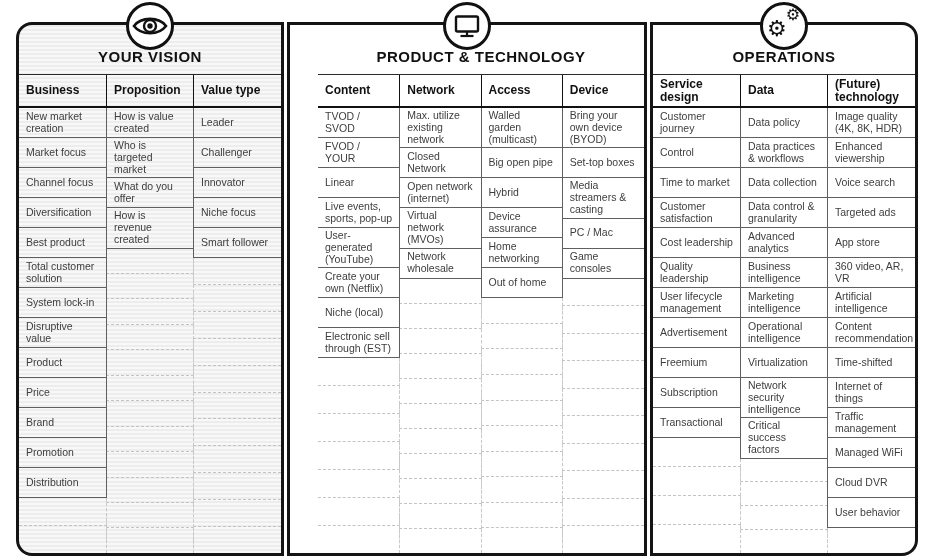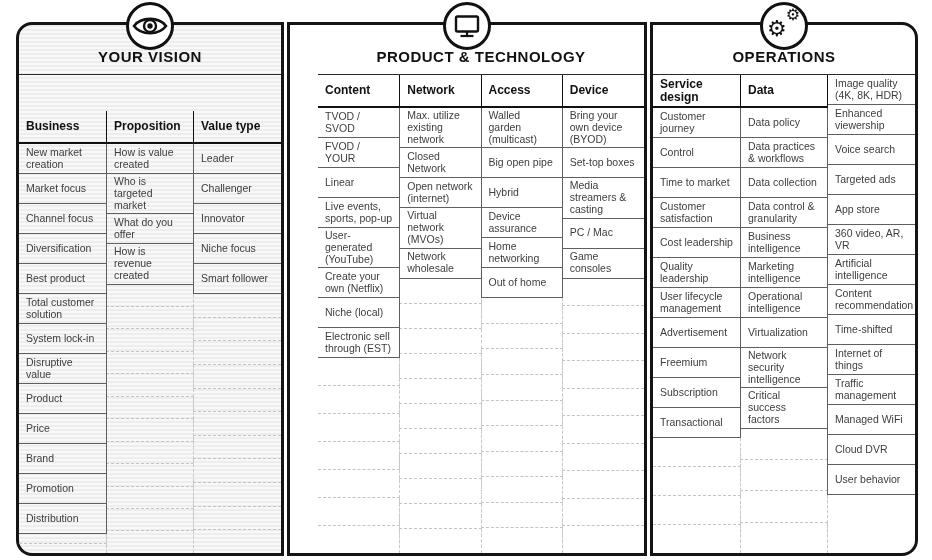--- a/index.html
+++ b/index.html
@@ -9,21 +9,21 @@
   }
   .canvas{
     position:absolute;left:16px;top:22px;width:902px;height:534px;
     display:flex;gap:3px;
   }
   .section{
     position:relative;border:3px solid #141414;box-sizing:border-box;
     display:flex;flex-direction:column;background:#ffffff;
   }
   .pos-0{flex:0 0 268px;border-radius:16px 0 0 16px;
-    background:repeating-linear-gradient(180deg,#ededed 0px,#ededed 2px,#f8f8f8 2px,#f8f8f8 4px);gap:36px;}
+    background:repeating-linear-gradient(180deg,#ededed 0px,#ededed 2px,#f8f8f8 2px,#f8f8f8 4px);}
   .pos-1{flex:0 0 360px;padding-left:28px;}
   .pos-2{flex:0 0 268px;border-radius:0 16px 16px 0;}
   .icon-circle{
     position:absolute;top:-23px;left:50%;transform:translateX(-50%);
     width:48px;height:48px;box-sizing:border-box;background:#ffffff;
     border:3px solid #111;border-radius:50%;z-index:6;
     display:flex;align-items:center;justify-content:center;
   }
   .title-band{
     height:50px;flex:0 0 auto;display:flex;align-items:flex-end;justify-content:center;
@@ -258,34 +258,36 @@
             <div class="empty"></div>
             <div class="empty"></div>
           </div>
         </div>
         <div class="col">
           <div class="hcell">Data</div>
           <div class="cell">Data policy</div>
           <div class="cell">Data practices &amp; workflows</div>
           <div class="cell">Data collection</div>
           <div class="cell">Data control &amp; granularity</div>
+          <div class="cell">Advanced analytics</div>
           <div class="cell">Business intelligence</div>
           <div class="cell">Marketing intelligence</div>
           <div class="cell">Operational intelligence</div>
           <div class="cell">Virtualization</div>
           <div class="cell">Network security intelligence</div>
           <div class="cell">Critical success factors</div>
           <div class="empties">
             <div class="empty"></div>
             <div class="empty"></div>
             <div class="empty"></div>
             <div class="empty"></div>
           </div>
         </div>
         <div class="col">
+          <div class="hcell">(Future) technology</div>
           <div class="cell">Image quality (4K, 8K, HDR)</div>
           <div class="cell">Enhanced viewership</div>
           <div class="cell">Voice search</div>
           <div class="cell">Targeted ads</div>
           <div class="cell">App store</div>
           <div class="cell">360 video, AR, VR</div>
           <div class="cell">Artificial intelligence</div>
           <div class="cell">Content recommendation</div>
           <div class="cell">Time-shifted</div>
           <div class="cell">Internet of things</div>

